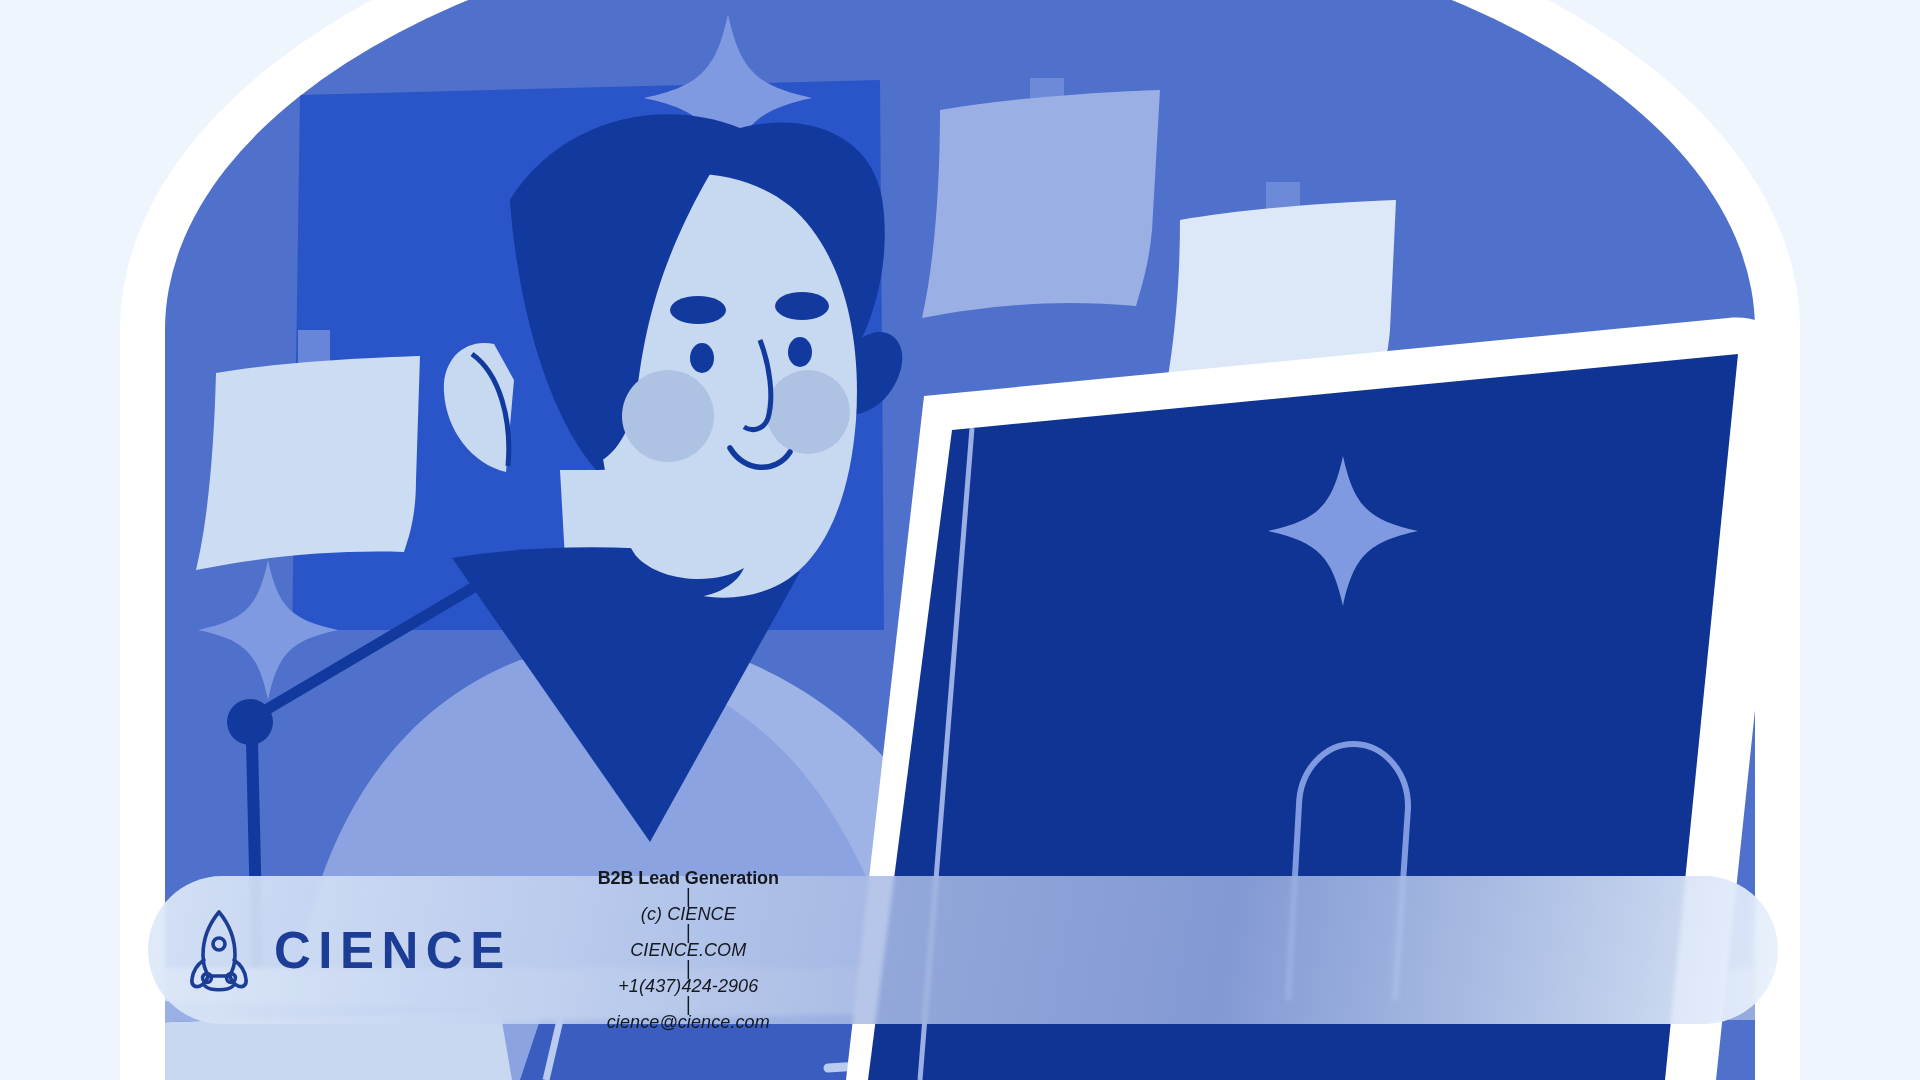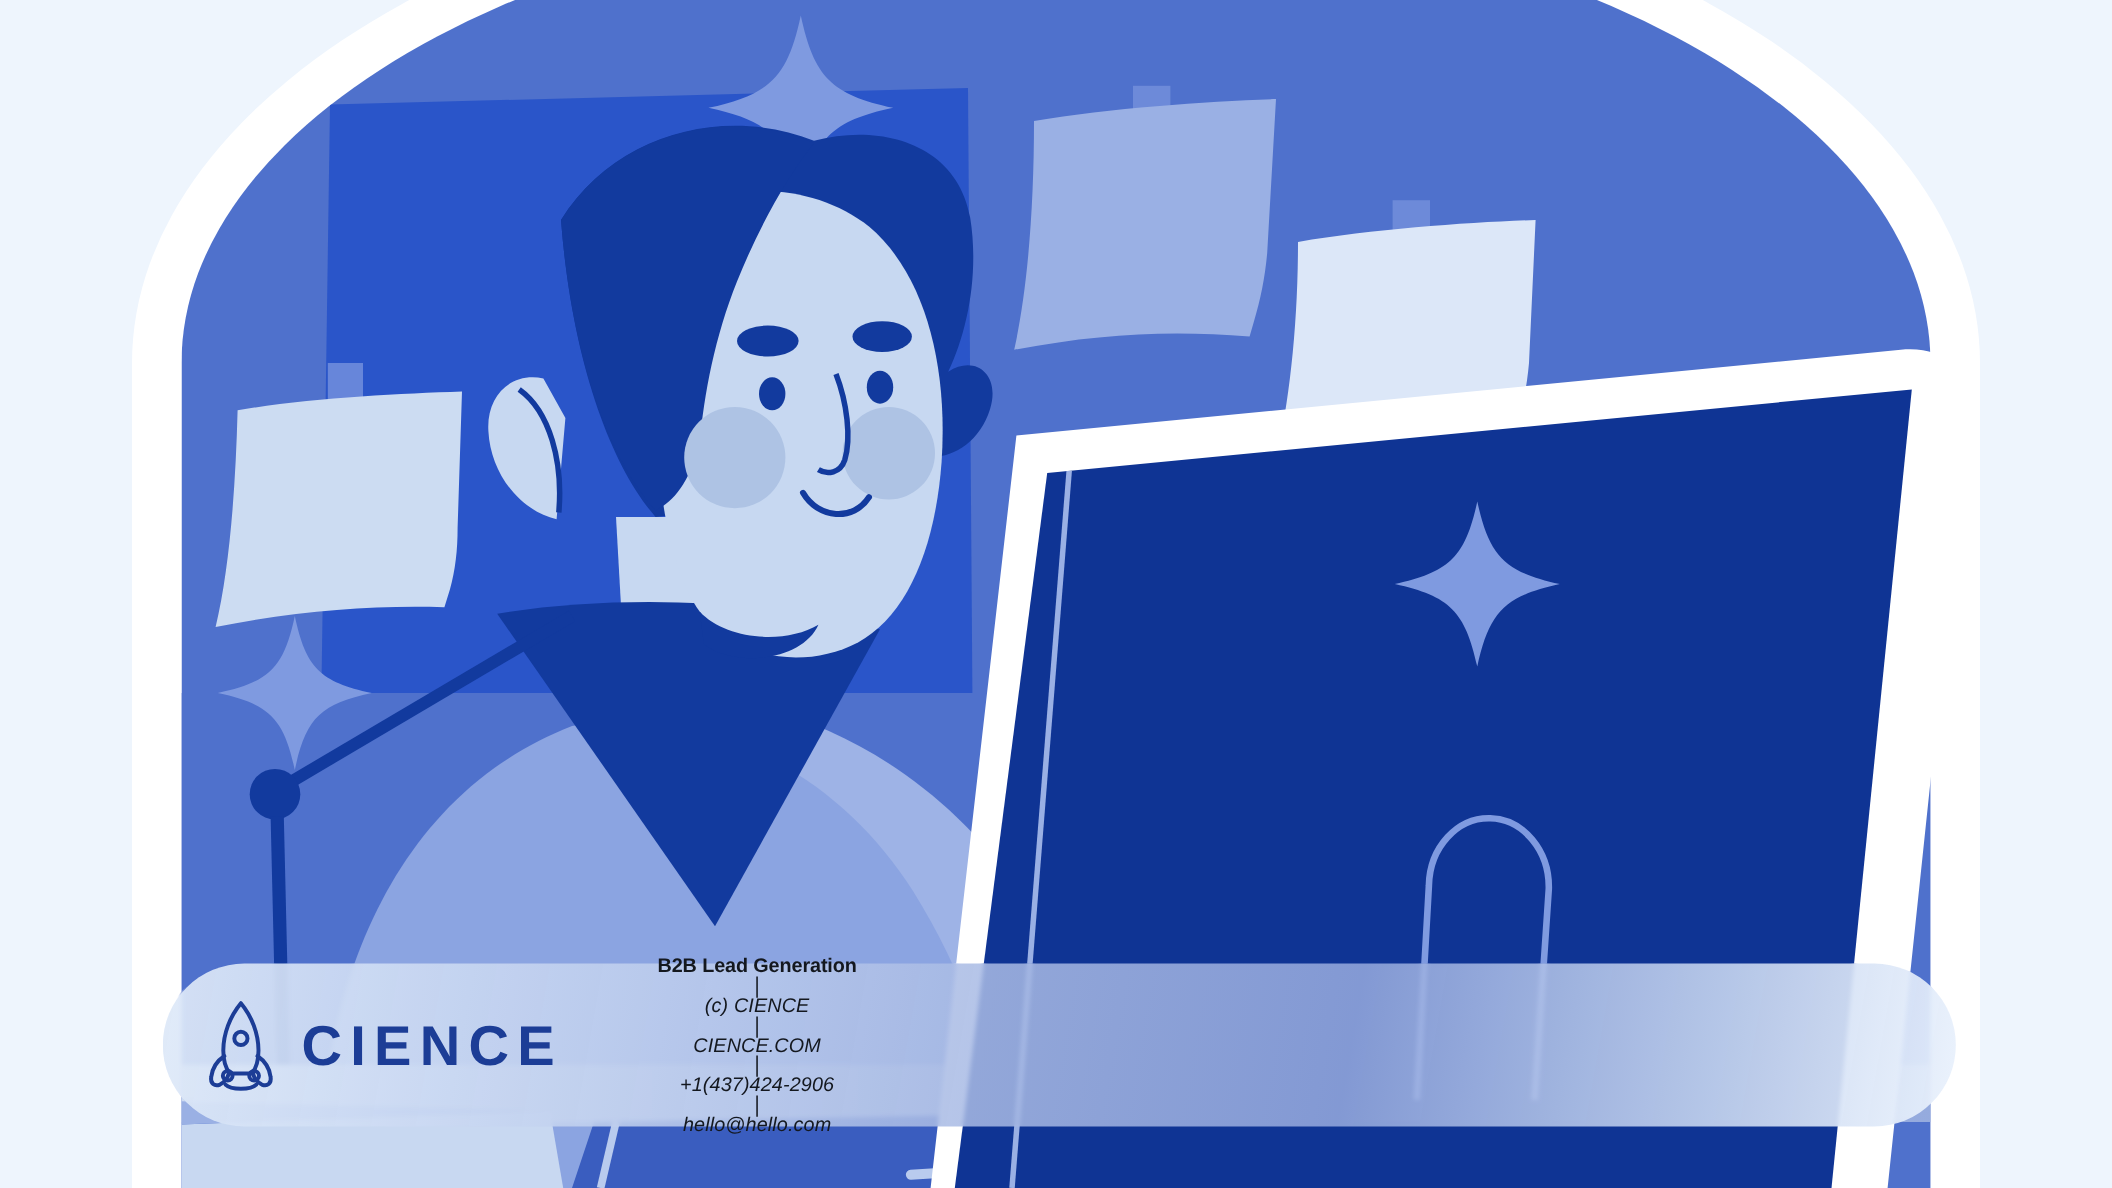--- a/index.html
+++ b/index.html
@@ -282,18 +282,18 @@
 
     <div class="taglinebox">
       <span class="tag-strong">B2B Lead Generation</span>
       <span class="tag-sep">|</span>
       <span class="tag-reg">(c) CIENCE</span>
       <span class="tag-sep">|</span>
       <span class="tag-reg">CIENCE.COM</span>
       <span class="tag-sep">|</span>
       <span class="tag-reg">+1(437)424-2906</span>
       <span class="tag-sep">|</span>
-      <span class="tag-reg">hello@hello.com</span>
+      <span class="tag-reg">cience@cience.com</span>
     </div>
 
   </div>
 
 </div>
 
 </body></html>

